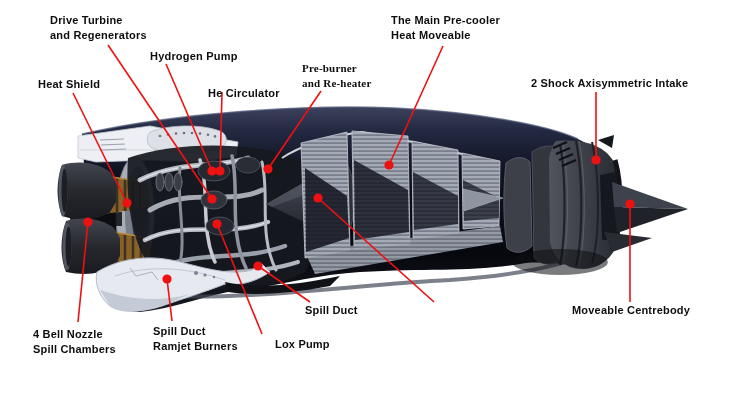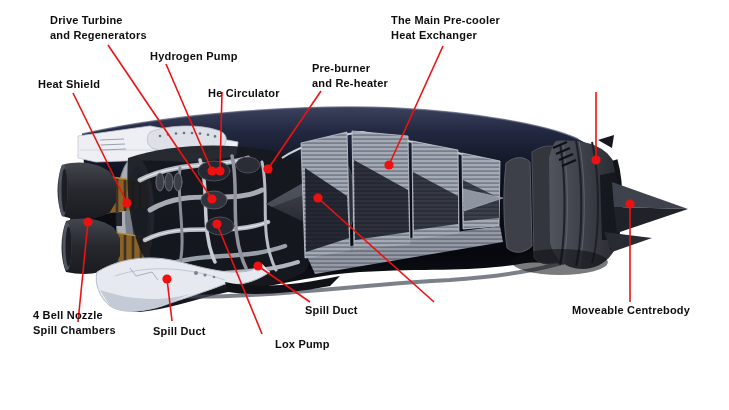--- a/index.html
+++ b/index.html
@@ -238,34 +238,38 @@
   <div class="label" style="left:50px;top:13px;">
     <span>Drive Turbine</span>
     <span>and Regenerators</span>
   </div>
   <div class="label" style="left:38px;top:77px;text-align:center;">
     <span>Heat Shield</span>
   </div>
   <div class="label" style="left:208px;top:86px;">
     <span>He Circulator</span>
   </div>
-  <div class="label" style="left:312px;top:61px;">
+  <div class="label" style="left:302px;top:61px;font-family:Liberation Serif, serif;">
     <span>Pre-burner</span>
     <span>and Re-heater</span>
   </div>
   <div class="label" style="left:383px;top:13px;margin-left:8px;">
     <span>The Main Pre-cooler</span>
-    <span>Heat Exchanger</span>
-  </div>
-  <div class="label" style="left:33px;top:308px;">
+    <span>Heat Moveable</span>
+  </div>
+  <div class="label" style="left:531px;top:76px;">
+    <span>2 Shock Axisymmetric Intake</span>
+  </div>
+  <div class="label" style="left:33px;top:327px;">
     <span>4 Bell Nozzle</span>
     <span>Spill Chambers</span>
   </div>
   <div class="label" style="left:153px;top:324px;">
     <span>Spill Duct</span>
+    <span>Ramjet Burners</span>
   </div>
   <div class="label" style="left:258px;top:337px;padding-left:17px;">
     <span>Lox Pump</span>
   </div>
   <div class="label" style="left:305px;top:303px;">
     <span>Spill Duct</span>
   </div>
   <div class="label" style="left:572px;top:303px;text-align:right;">
     <span>Moveable Centrebody</span>
   </div>

